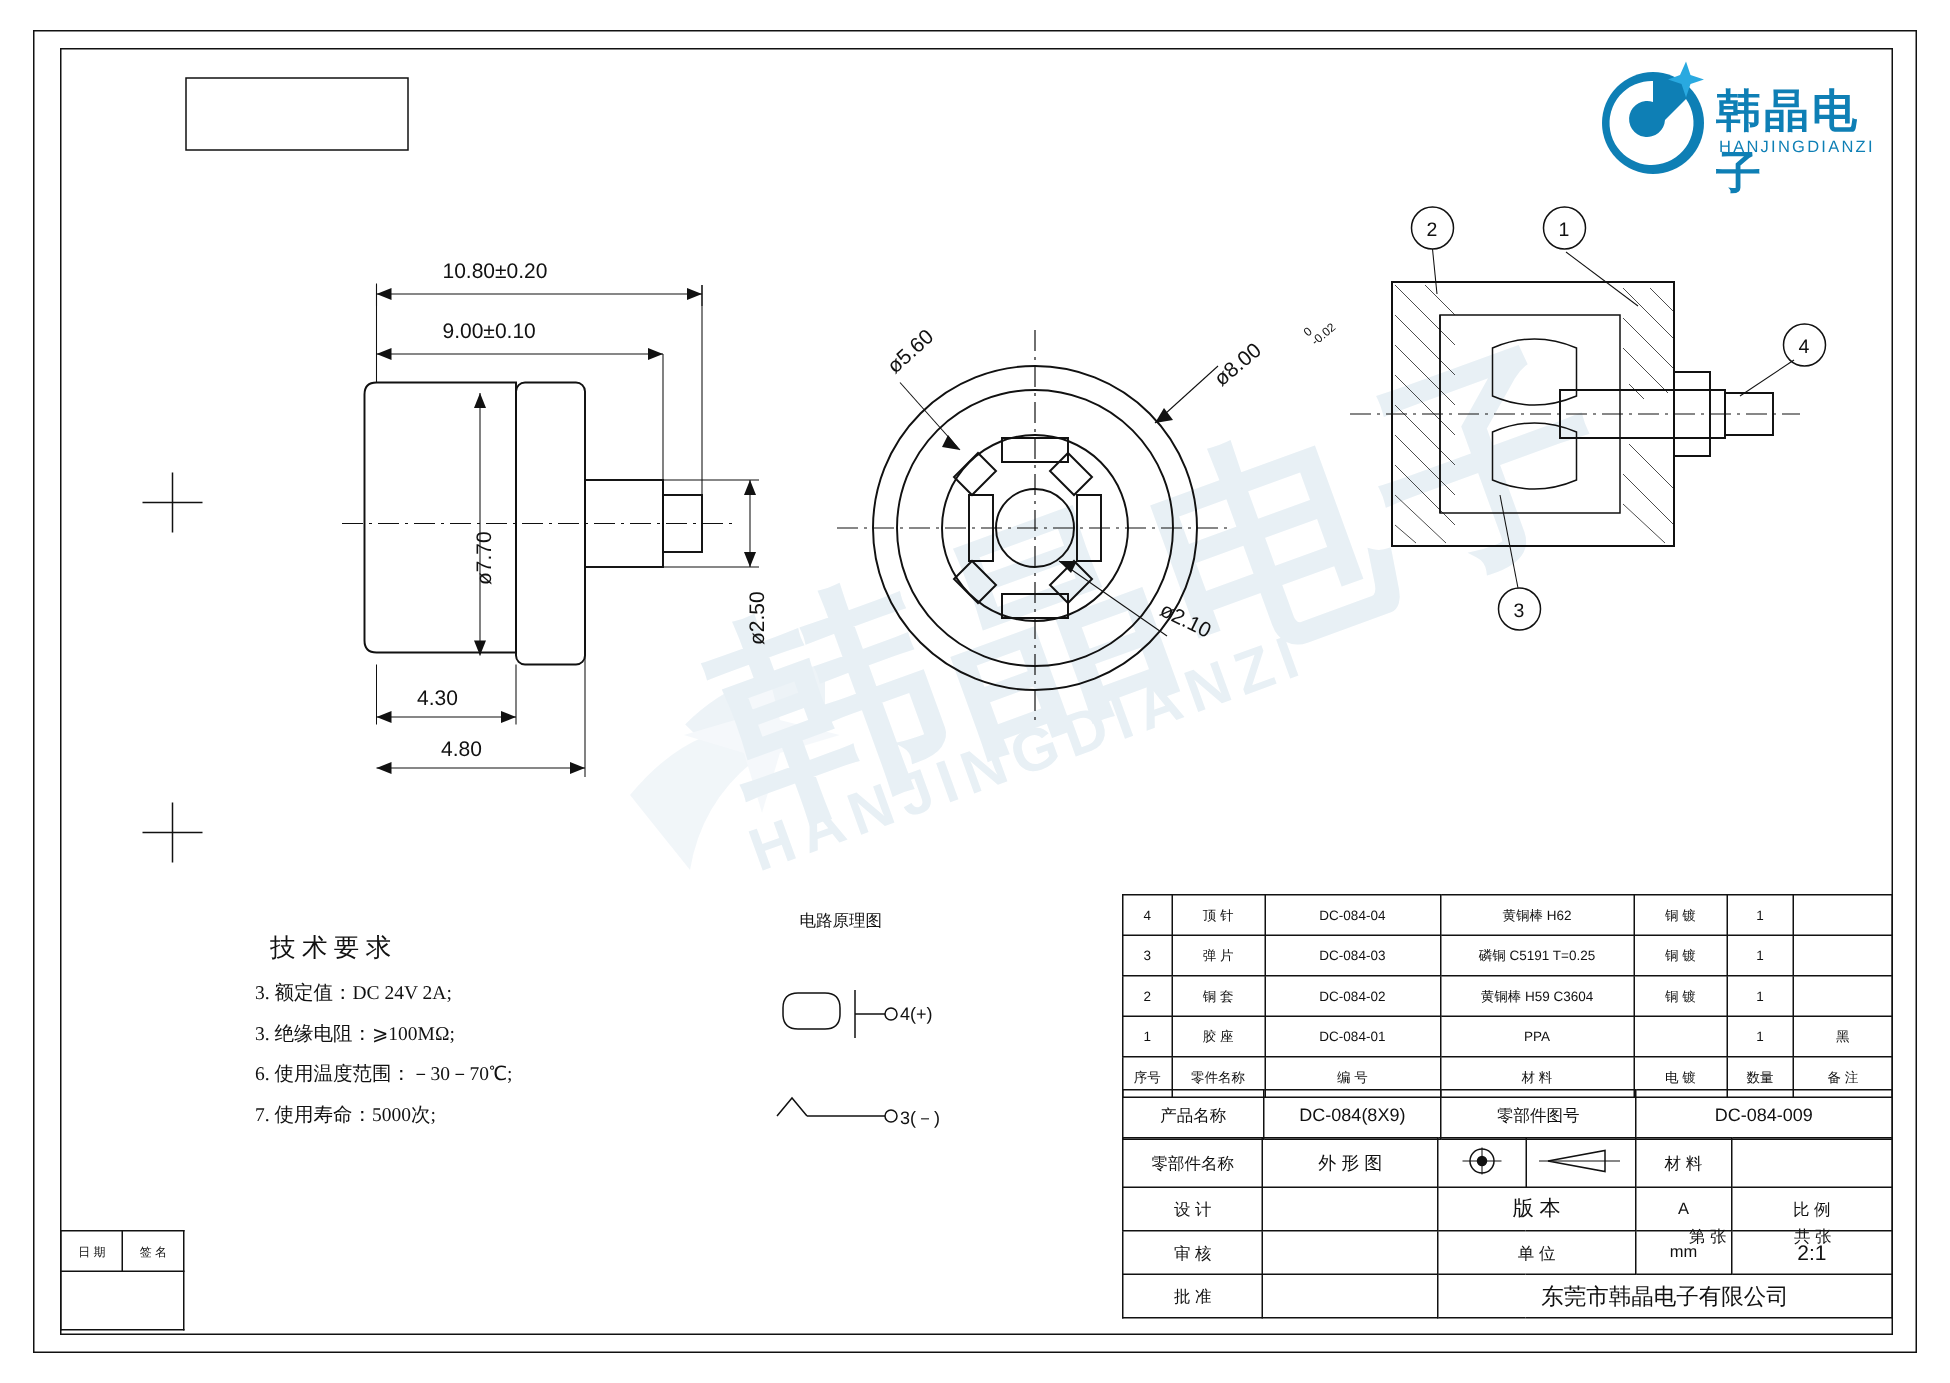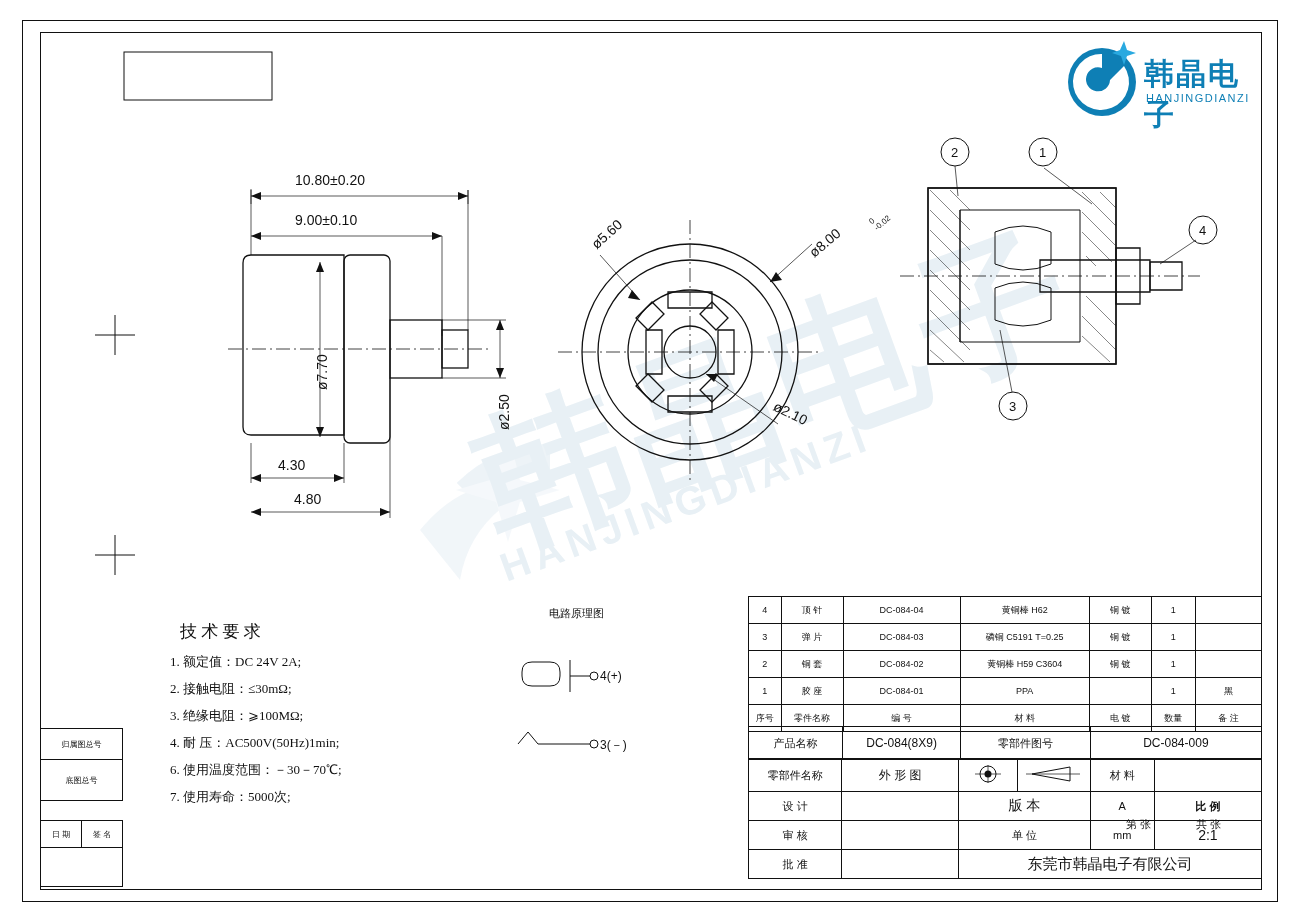--- a/index.html
+++ b/index.html
@@ -180,42 +180,30 @@
       <circle cx="42" cy="42" r="34" fill="#0e7fb5"></circle>
       <path d="M42 14 A28 28 0 1 0 64 26 L50 40 A12 12 0 1 1 42 28 Z" fill="#ffffff"></path>
       <path d="M60 10 l4 -9 l3 9 l9 3 l-9 3 l-3 9 l-3 -9 l-9 -3 z" fill="#29a9e0"></path>
     </svg>
     <div style="position:absolute;left:84px;top:14px;font-size:30px;font-weight:bold;font-family:'Liberation Serif',serif;color:#0e7fb5;letter-spacing:2px;">韩晶电子</div>
     <div style="position:absolute;left:86px;top:52px;font-size:11px;color:#0e7fb5;letter-spacing:1.5px;">HANJINGDIANZI</div>
   </div>
 
   <div class="tech" style="position:absolute;left:170px;top:620px;width:310px;">
     <h3 style="margin-left:10px;">技 术 要 求</h3>
-    <p>1. 额定值：DC 24V 2A;</p>
-    <p>2. 接触电阻：≤30mΩ;</p>
+    <p>3. 额定值：DC 24V 2A;</p>
     <p>3. 绝缘电阻：⩾100MΩ;</p>
-    <p>4. 耐  压：AC500V(50Hz)1min;</p>
     <p>6. 使用温度范围：－30－70℃;</p>
     <p>7. 使用寿命：5000次;</p>
   </div>
 
-  <div class="lbl" style="left:533px;top:606px;font-size:11px;margin-left:16px;">电路原理图</div>
+  <div class="lbl" style="left:533px;top:606px;font-size:11px;">电路原理图</div>
   <div class="lbl" style="left:600px;top:669px;font-size:12px;">4(+)</div>
   <div class="lbl" style="left:600px;top:737px;font-size:12px;">3(－)</div>
 
-  <table class="tbl" style="left:40px;top:728px;width:83px;">
-    <tbody>
-        <tr>
-          <td style="height:30px;font-size:8px;">归属图总号</td>
-        </tr>
-    <tr>
-          <td style="height:40px;font-size:8px;">底图总号</td>
-        </tr>
-  </tbody>
-    </table>
   <table class="tbl" style="left:40px;top:820px;width:83px;padding-left:12px;">
     <tbody>
         <tr>
       <td style="width:42px;height:26px;font-size:8px;">日 期</td>
       <td style="width:41px;height:26px;font-size:8px;">签 名</td>
     </tr>
     <tr>
           <td colspan="2" style="height:38px;"></td>
         </tr>
   </tbody>
@@ -301,21 +289,21 @@
         </svg>
       </td>
       <td style="width:64px;font-size:11px;">材 料</td>
       <td style="width:108px;"></td>
     </tr>
     <tr>
       <td style="height:28px;font-size:11px;">设 计</td>
       <td></td>
       <td colspan="2" style="font-size:14px;">版 本</td>
       <td style="font-size:11px;">A</td>
-      <td rowspan="1" style="font-size:11px;font-weight:bold;">
+      <td rowspan="1" style="font-size:11px;">
         <span>比 例</span>
       </td>
     </tr>
     <tr>
       <td style="height:28px;font-size:11px;border-radius:12px;">审 核</td>
       <td></td>
       <td colspan="2" style="font-size:11px;">单 位</td>
       <td style="font-size:11px;">mm</td>
       <td style="font-size:14px;">2:1</td>
     </tr>

